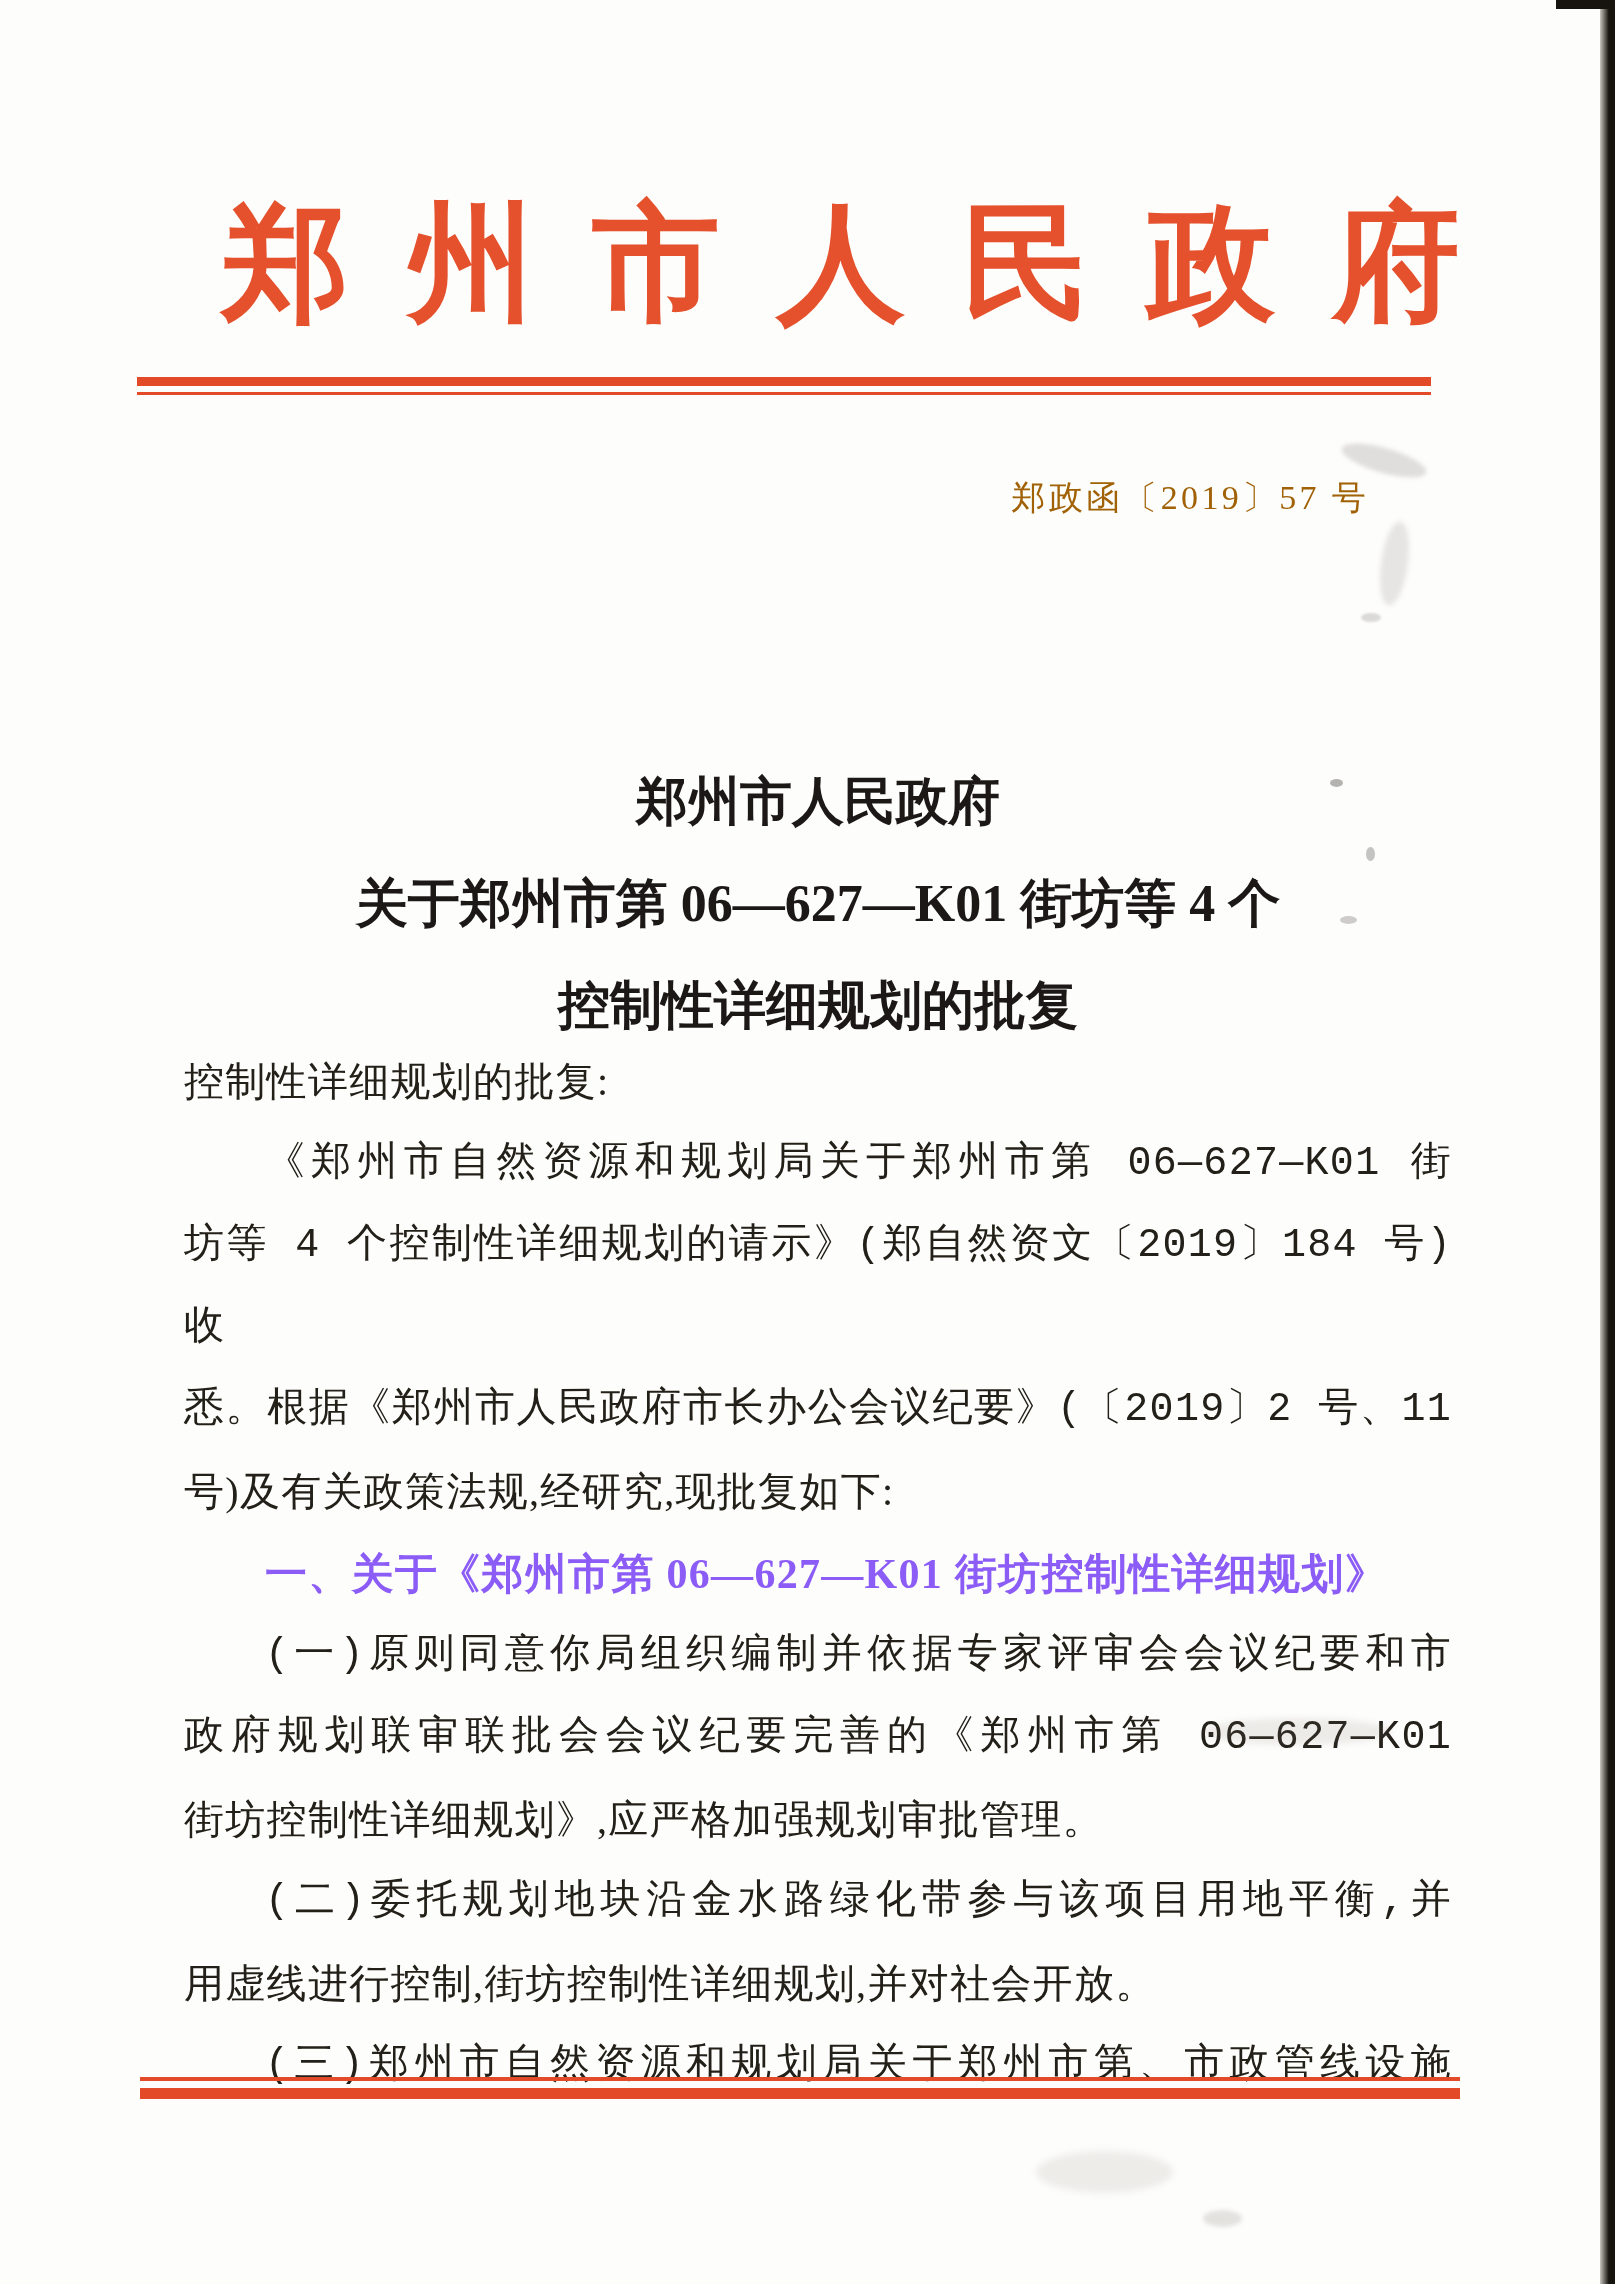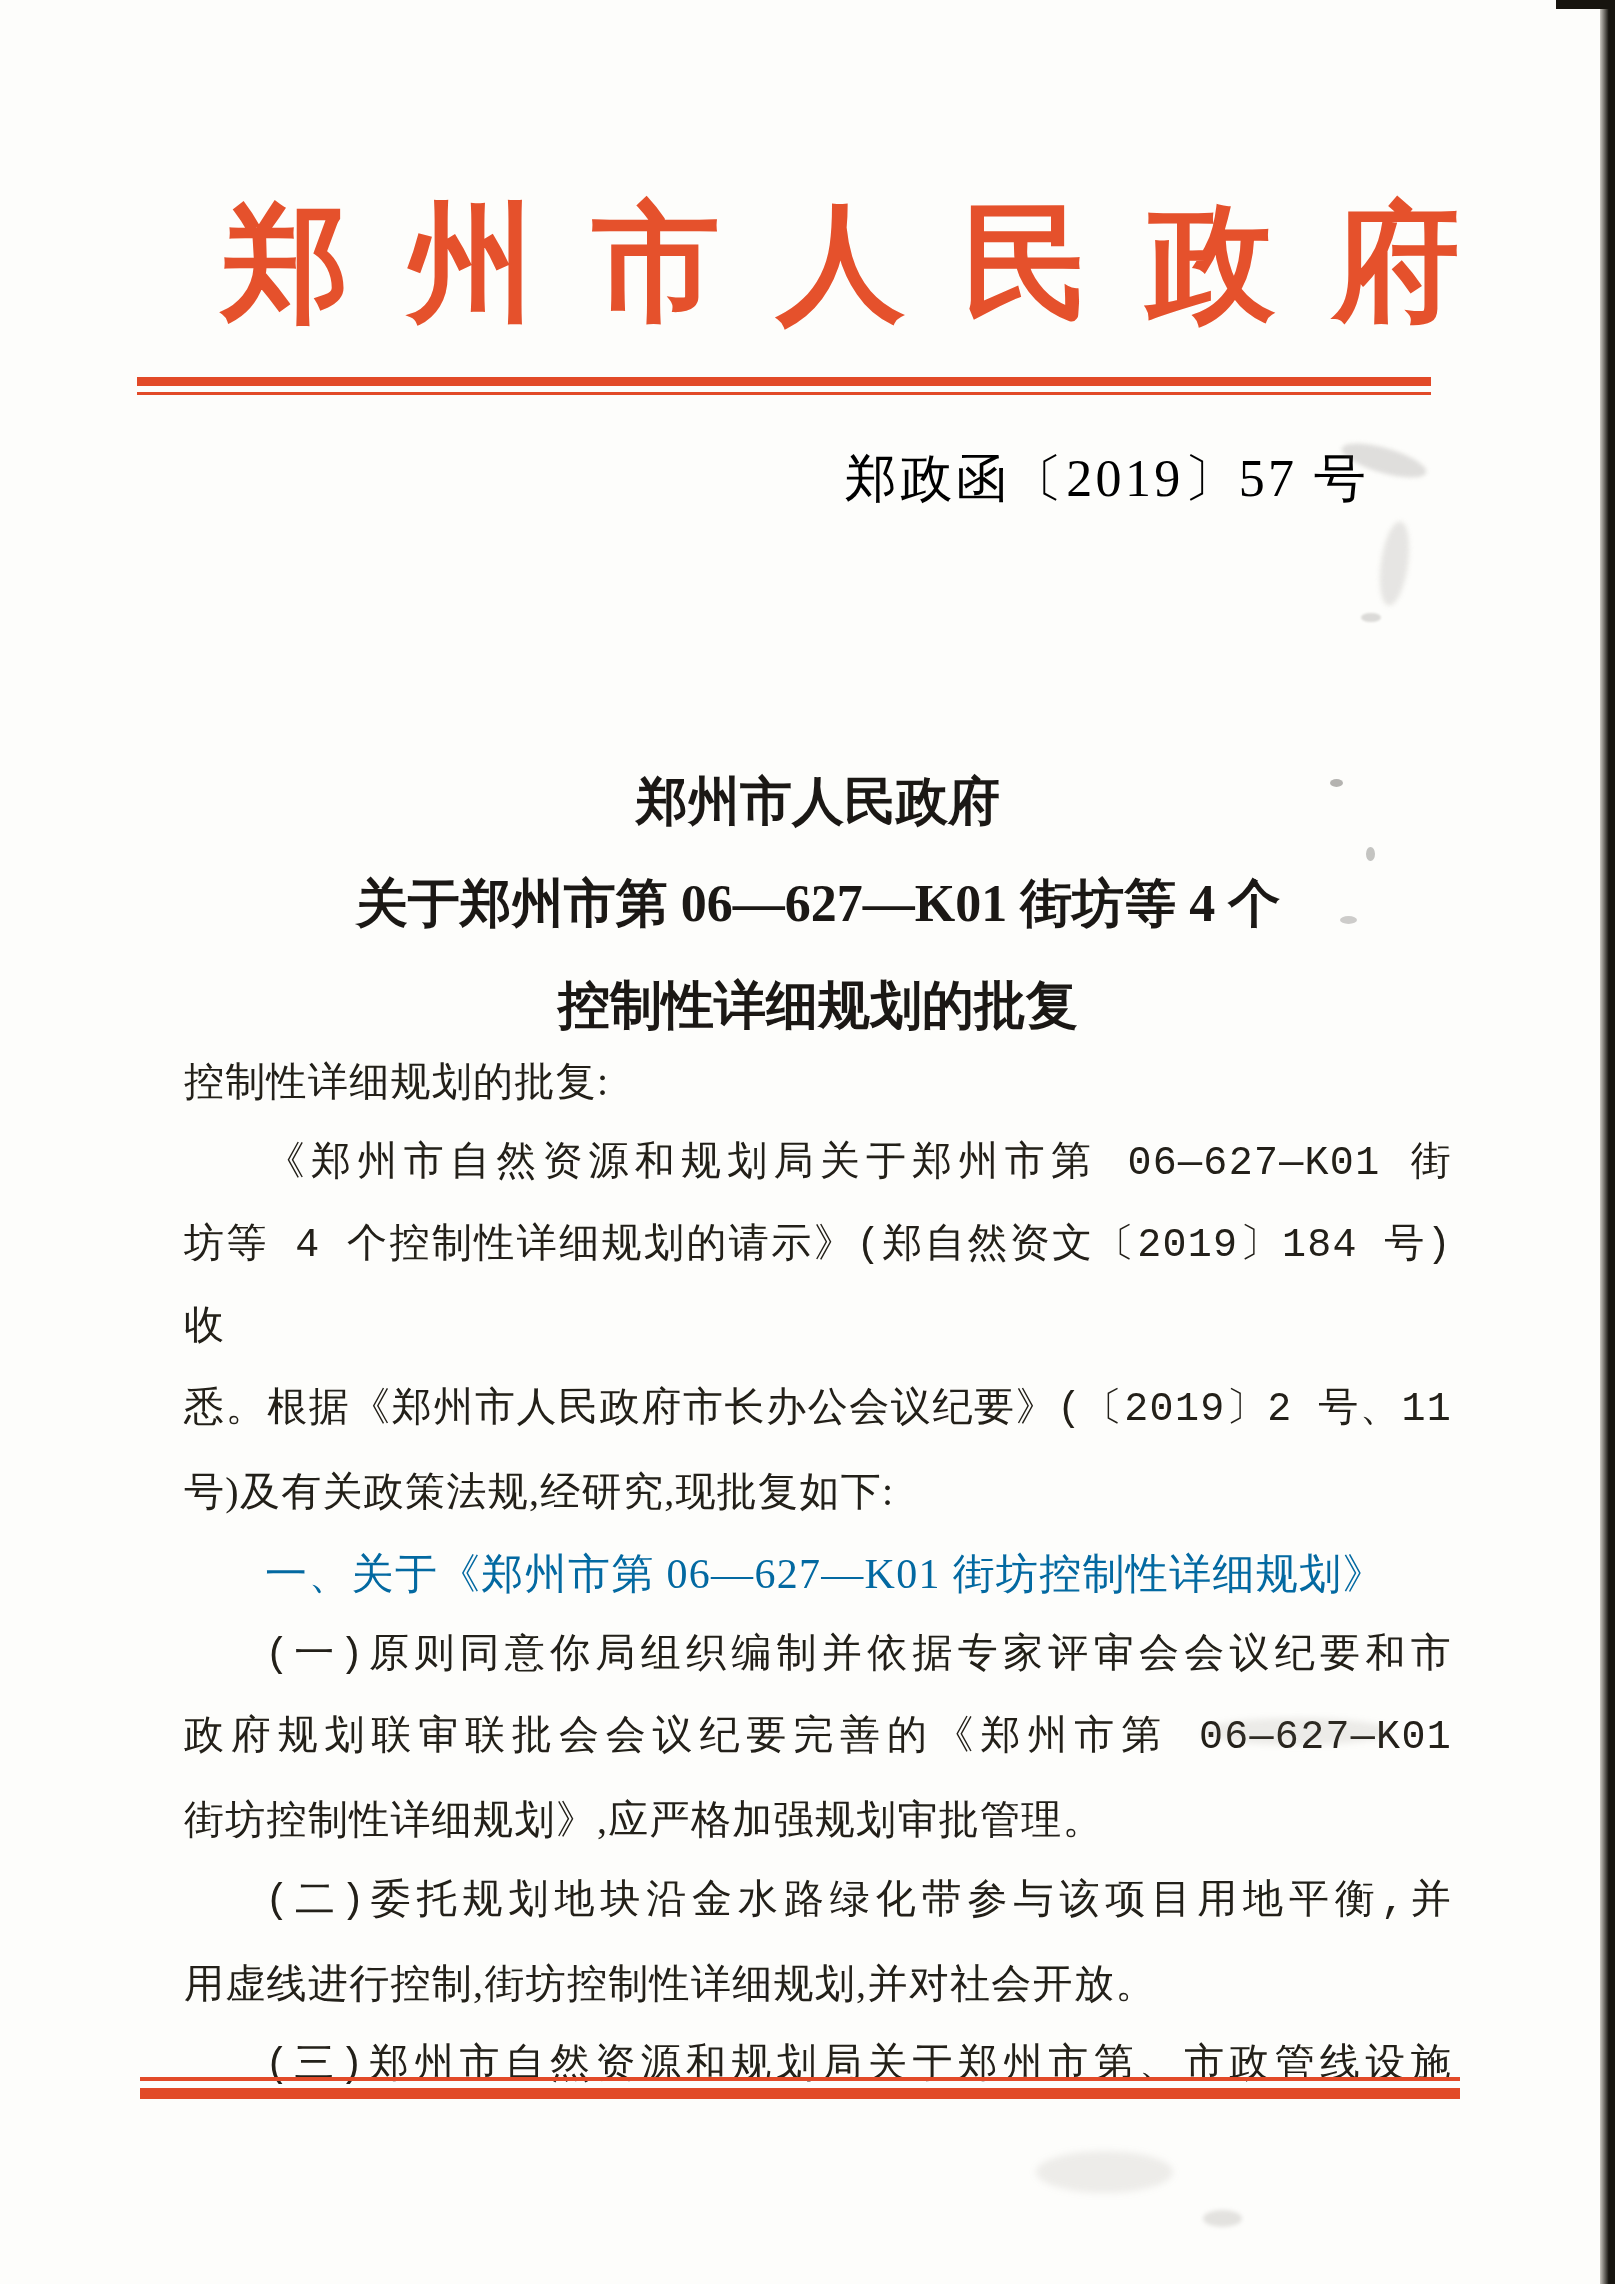--- a/index.html
+++ b/index.html
@@ -18,40 +18,40 @@
     font-size:128px;line-height:140px;font-weight:bold;
     color:#e5512c;
   }
   .rule{position:absolute;background:#e24a28;}
   .rule-top-thick{left:137px;top:377px;width:1294px;height:9px;}
   .rule-top-thin {left:137px;top:392px;width:1294px;height:3.3px;}
   .rule-bot-thin {left:140px;top:2077px;width:1320px;height:3.9px;}
   .rule-bot-thick{left:140px;top:2088px;width:1320px;height:11px;}
   
   .doc-number{
-    position:absolute;top:456px;right:247px;
-    font-size:52px;line-height:46px;letter-spacing:3.3px;
-    color:#000000;
+    position:absolute;top:475px;right:247px;
+    font-size:34px;line-height:46px;letter-spacing:3.3px;
+    color:#a16207;
   }
   
   .title-block{
     position:absolute;left:184px;top:751px;width:1268px;
     text-align:center;font-weight:bold;color:#1b1815;
   }
   .title-line{font-size:52px;line-height:102px;white-space:nowrap;}
   
   .body-block{
     position:absolute;left:184px;top:1041px;width:1268px;
     font-size:40px;line-height:82px;letter-spacing:1.3px;
     color:#232019;
   }
   .bline{white-space:nowrap;}
   .bline.fill{white-space:normal;text-align:justify;text-align-last:justify;font-family:Liberation Mono, monospace;}
   .bline.indent{text-indent:81px;}
-  .bline.bold{font-weight:normal;font-size:42px;color:#0369a1;}
+  .bline.bold{font-weight:bold;font-size:42px;color:#8b5cf6;}
   
   .scan-edge-right{
     position:absolute;top:0;right:0;width:15.6px;height:2284px;
     background:linear-gradient(to right, rgba(140,132,120,.45), #17140f 55%);
   }
   .scan-edge-top{
     position:absolute;top:0;right:0;width:60px;height:9px;
     background:#17140f;
   }
   .smudge{position:absolute;border-radius:50%;}

